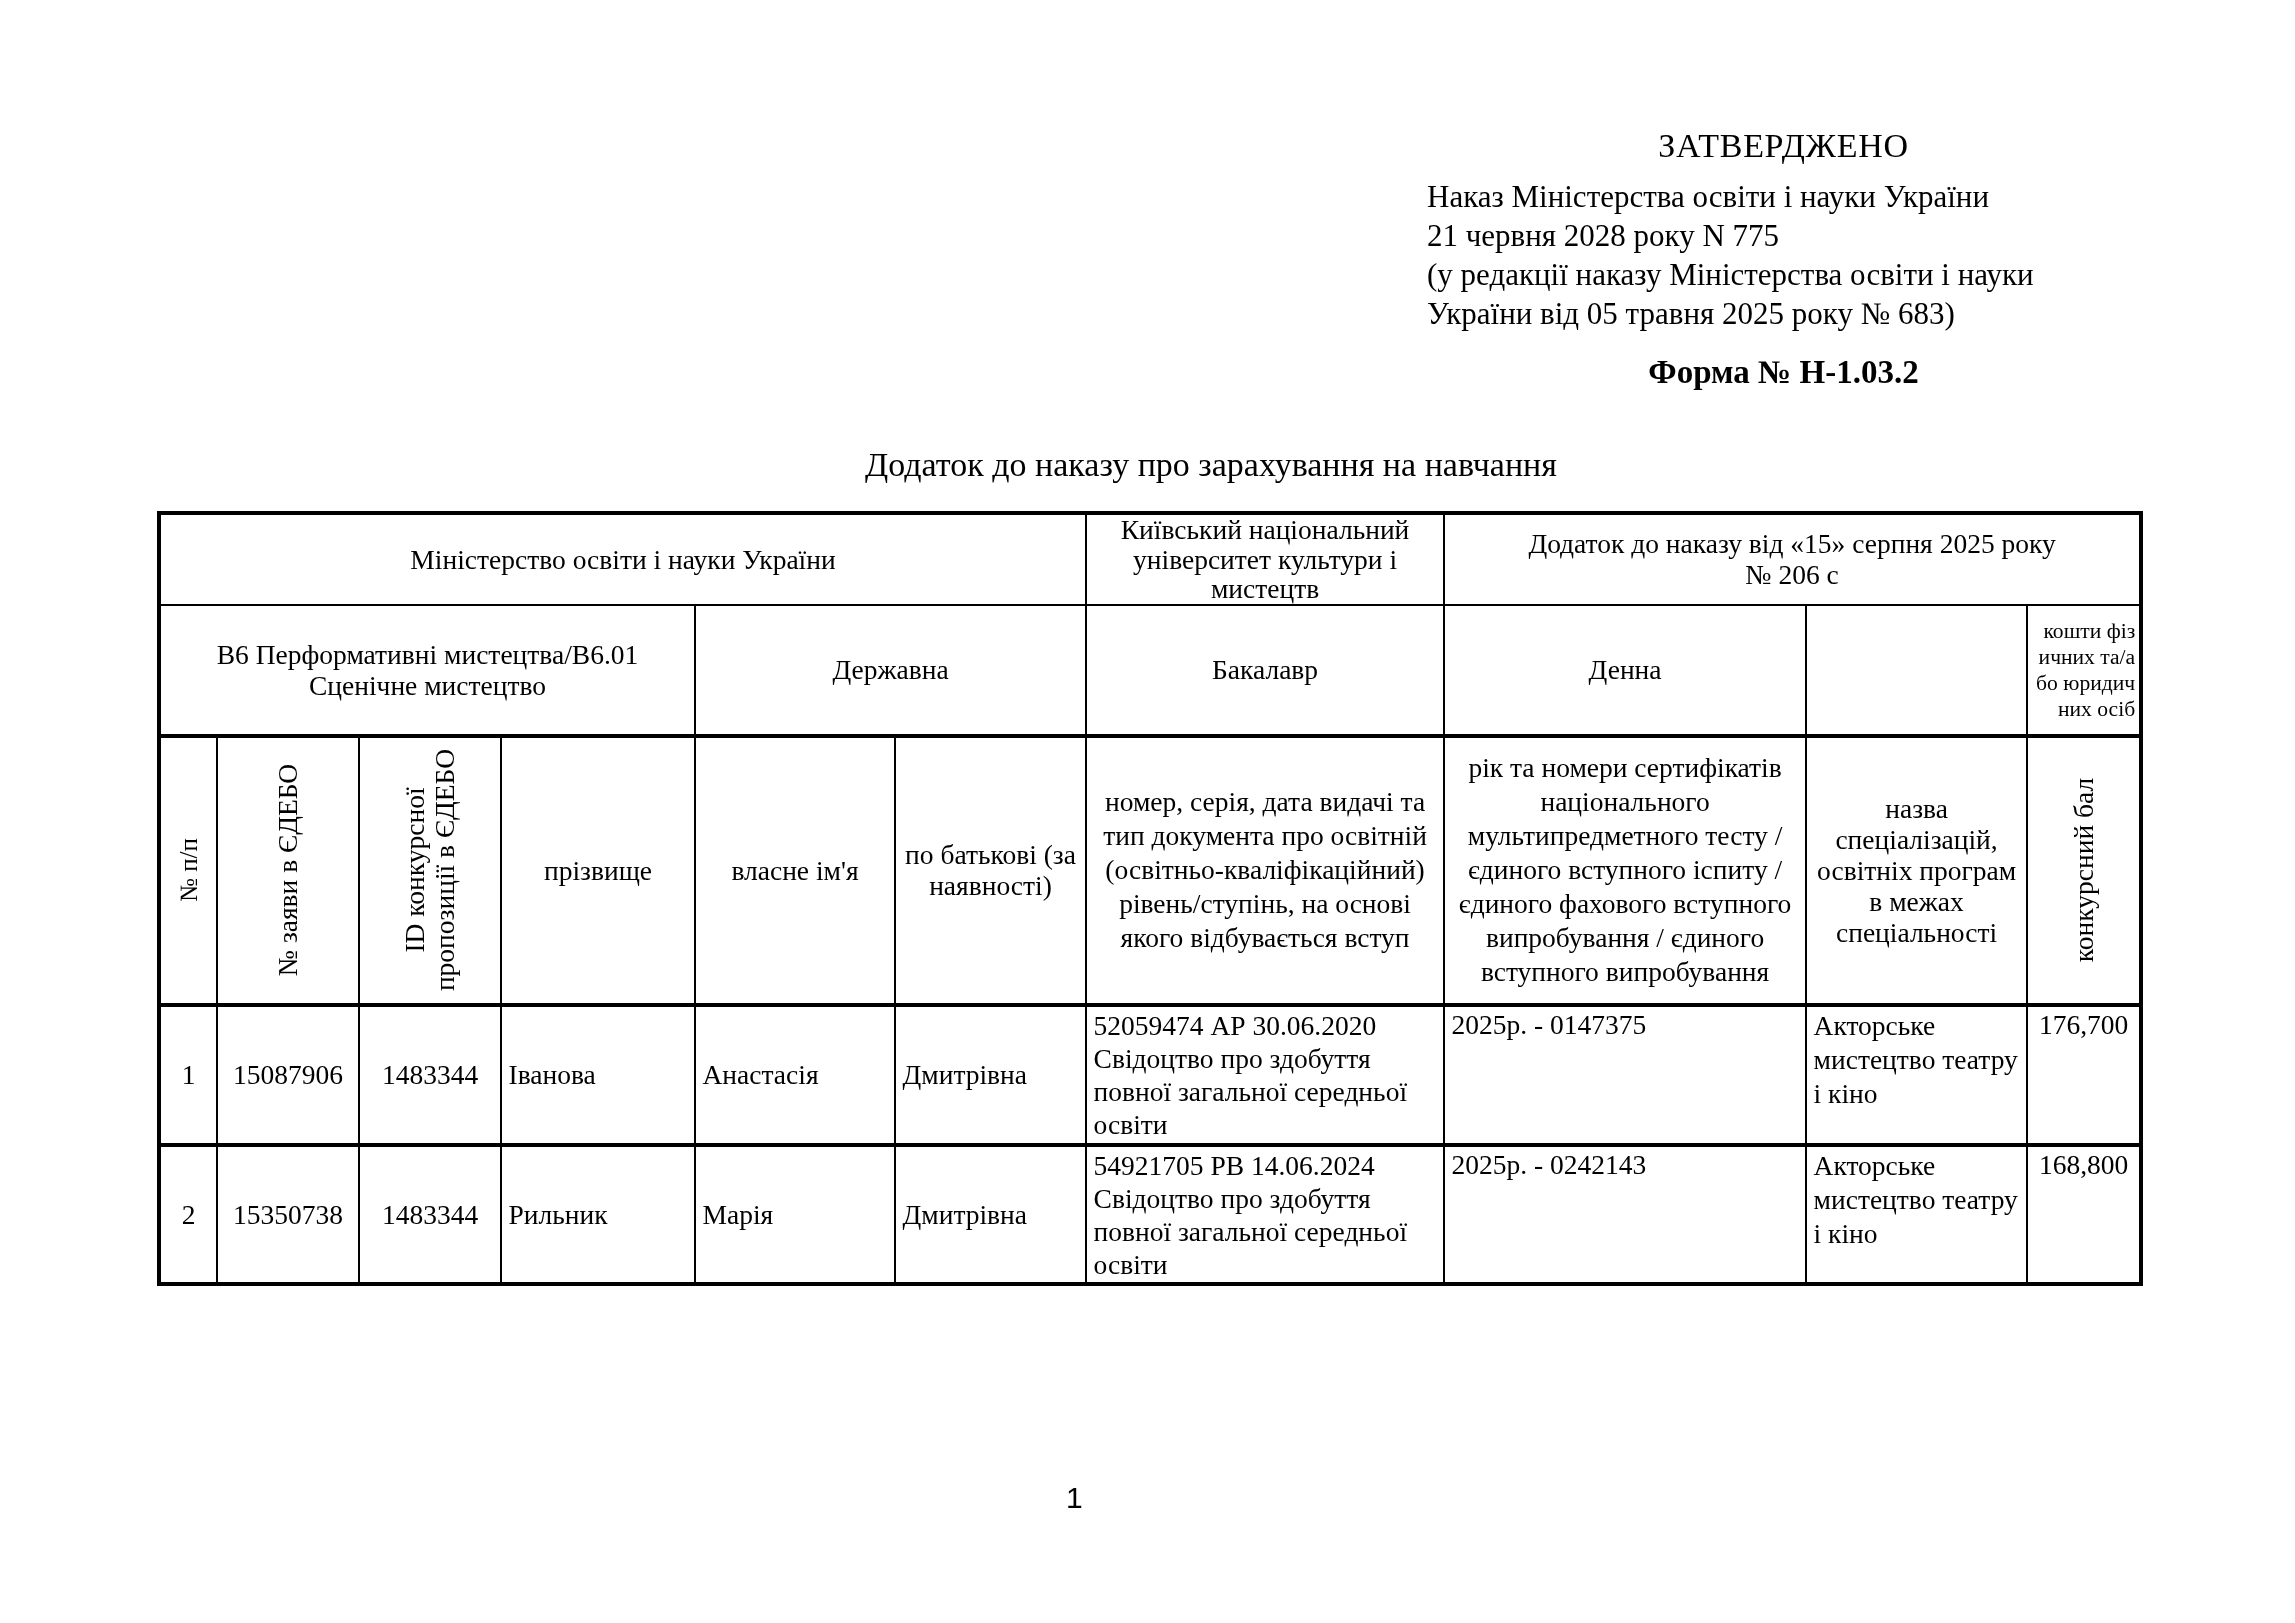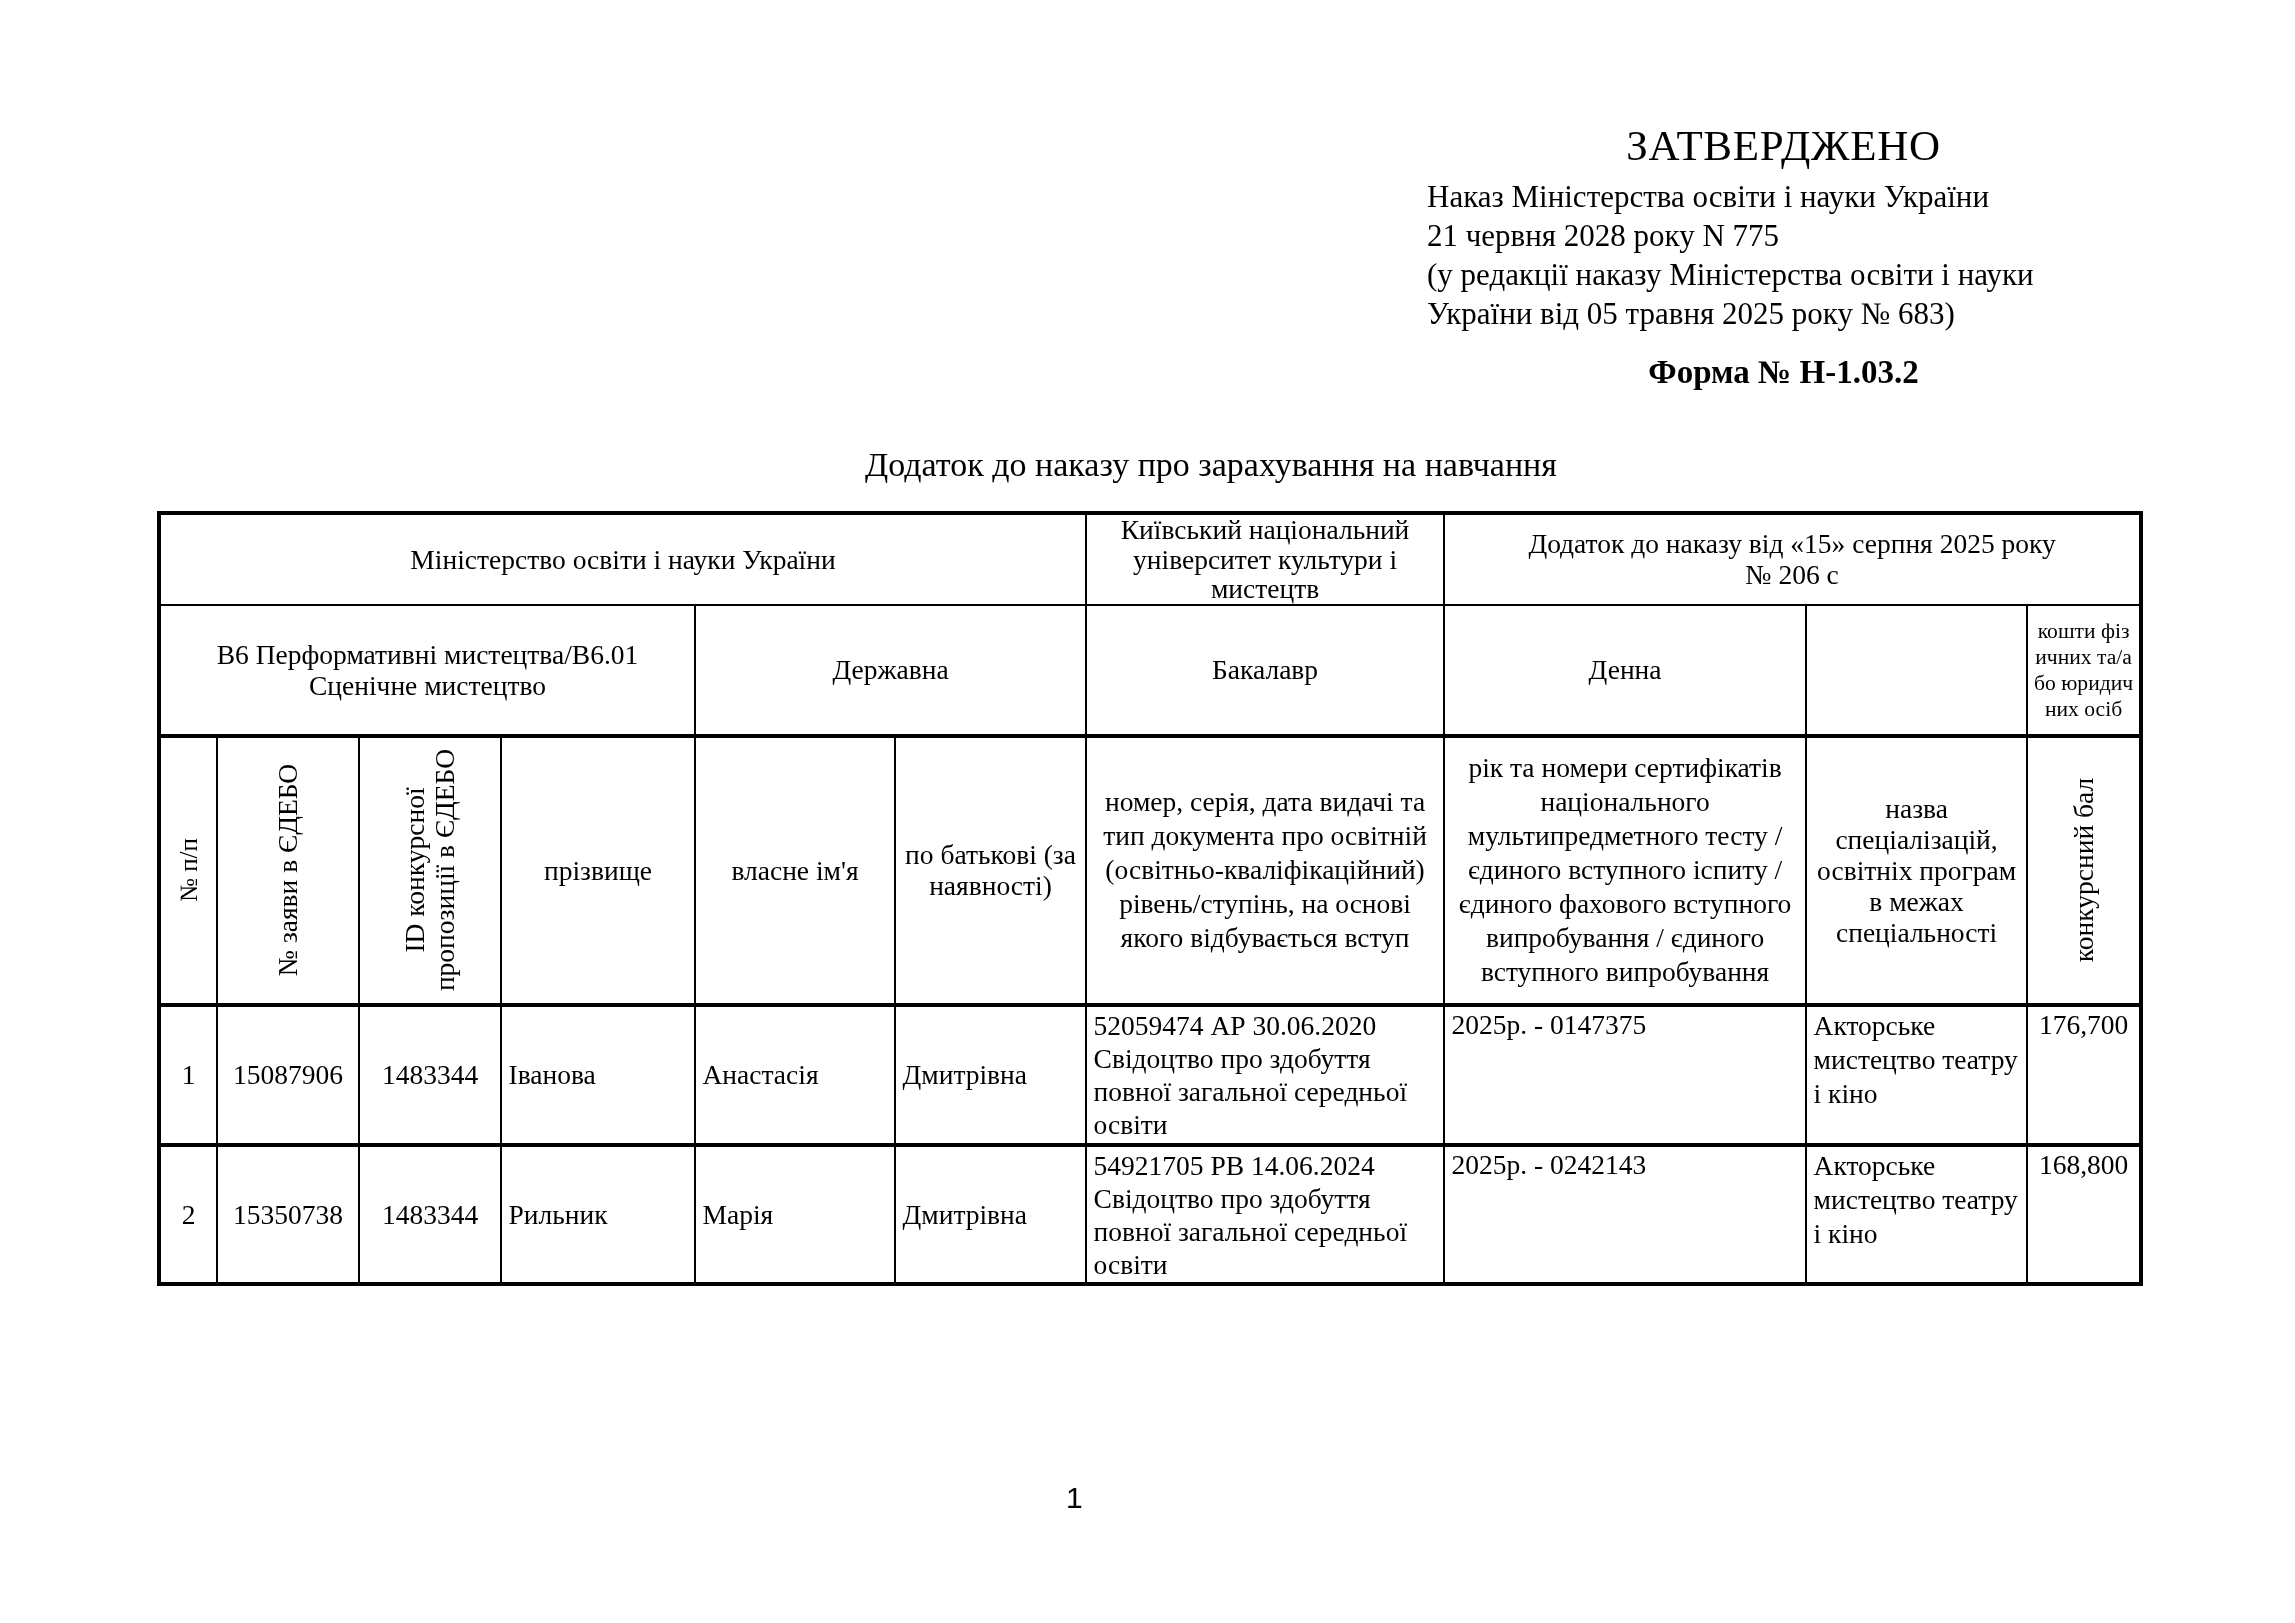--- a/index.html
+++ b/index.html
@@ -7,21 +7,21 @@
     width:2295px;height:1623px;position:relative;overflow:hidden;
     background:#ffffff;color:#000;
     font-family:"Liberation Serif","DejaVu Serif",serif;
   }
   
   .approval{
     position:absolute;left:1427px;top:126px;width:713px;
     font-size:31px;line-height:39px;
   }
   .approval .stamp{
-    text-align:center;font-size:43px;margin-bottom:11.8px;letter-spacing:0.7px;
+    text-align:center;font-size:34px;margin-bottom:11.8px;letter-spacing:0.7px;
   }
   .approval .form{
     text-align:center;font-weight:bold;font-size:33px;margin-top:20px;
   }
   
   .doc-title{
     position:absolute;top:446px;left:1211px;transform:translateX(-50%);
     white-space:nowrap;font-size:34px;
   }
   
@@ -38,21 +38,21 @@
     overflow:hidden;
   }
   tr.thickb td{border-bottom-width:4.6px;}
   tr.r1 td{height:81px;padding:0 5px;margin-left:40px;}
   tr.r1 td.univ{line-height:29.5px;}
   tr.r2 td{height:126px;}
   tr.hdr td{height:262px;}
   tr.d1 td{height:123px;}
   tr.d2 td{height:109px;}
   td.funds{
-    font-size:21.6px;line-height:26px;word-break:break-all;padding:1.3px 3.9px;
+    font-size:21.6px;line-height:26px;word-break:break-all;padding:1.3px 3.9px;text-align:right;
   }
   td.rotcell{position:relative;padding:0;}
   .rot{
     position:absolute;left:50%;top:50%;
     transform:translate(-50%,-50%) rotate(-90deg);
     white-space:nowrap;font-size:27.5px;line-height:30px;
   }
   .rot.small{font-size:25px;}
   .rot.wrap{white-space:normal;width:257px;text-align:center;}
   td.hdr7,td.hdr8{line-height:34px;padding:1.3px 9.2px;}

